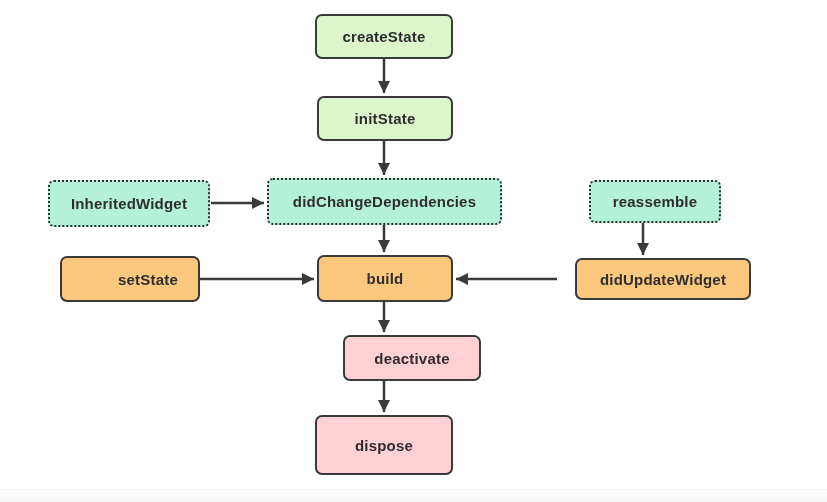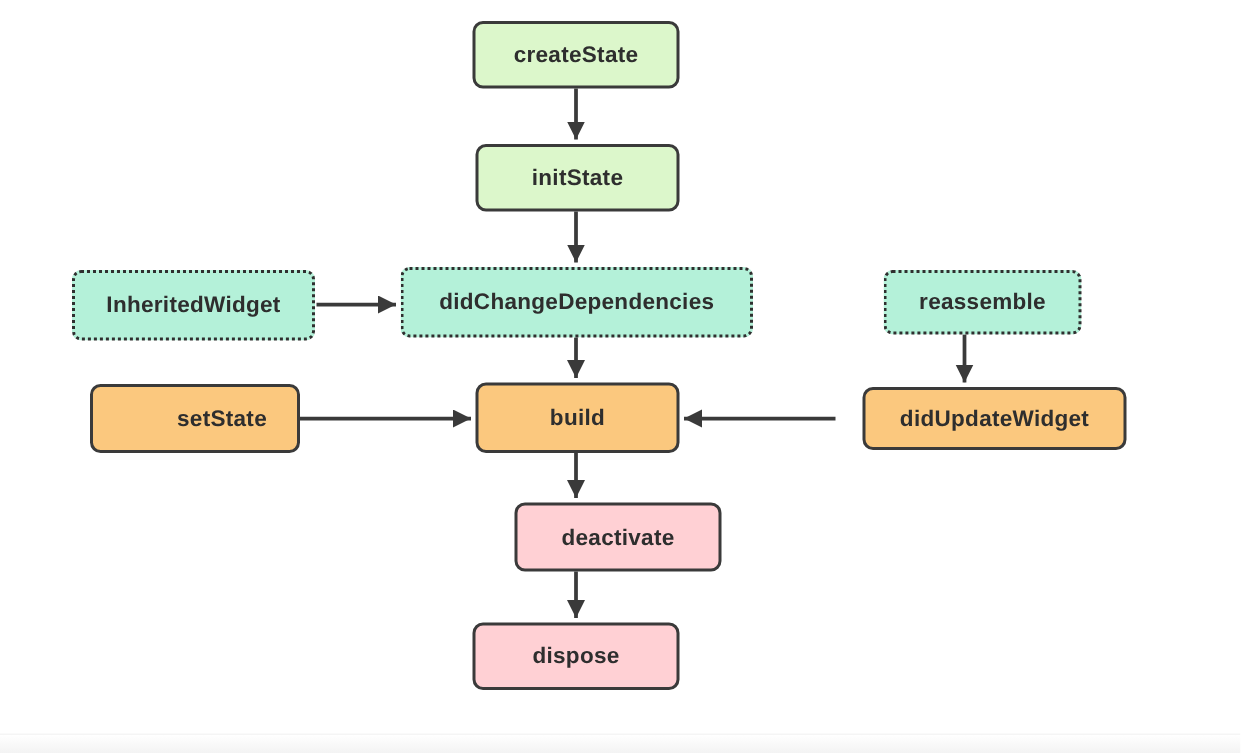--- a/index.html
+++ b/index.html
@@ -48,21 +48,21 @@
   
   .n-createstate           { left: 315px; top: 14px;  width: 138px; height: 45px; }
   .n-initstate             { left: 317px; top: 96px;  width: 136px; height: 45px; }
   .n-inheritedwidget       { left: 48px;  top: 180px; width: 162px; height: 47px; }
   .n-didchangedependencies { left: 267px; top: 178px; width: 235px; height: 47px; }
   .n-reassemble            { left: 573px; top: 180px; width: 132px; height: 43px; margin-left: 16px; }
   .n-setstate              { left: 60px;  top: 256px; width: 140px; height: 46px; padding-left: 36px; }
   .n-build                 { left: 317px; top: 255px; width: 136px; height: 47px; }
   .n-didupdatewidget       { left: 557px; top: 258px; width: 176px; height: 42px; margin-left: 18px; }
   .n-deactivate            { left: 315px; top: 335px; width: 138px; height: 46px; margin-left: 28px; }
-  .n-dispose               { left: 315px; top: 415px; width: 138px; height: 45px; }
+  .n-dispose               { left: 315px; top: 415px; width: 138px; height: 60px; }
 
   .bottom-fade {
     position: absolute;
     left: 0;
     bottom: 0;
     width: 827px;
     height: 12px;
     background: linear-gradient(to bottom, #ffffff, #f3f3f3);
     border-top: 1px solid #f5f5f5;
   }

